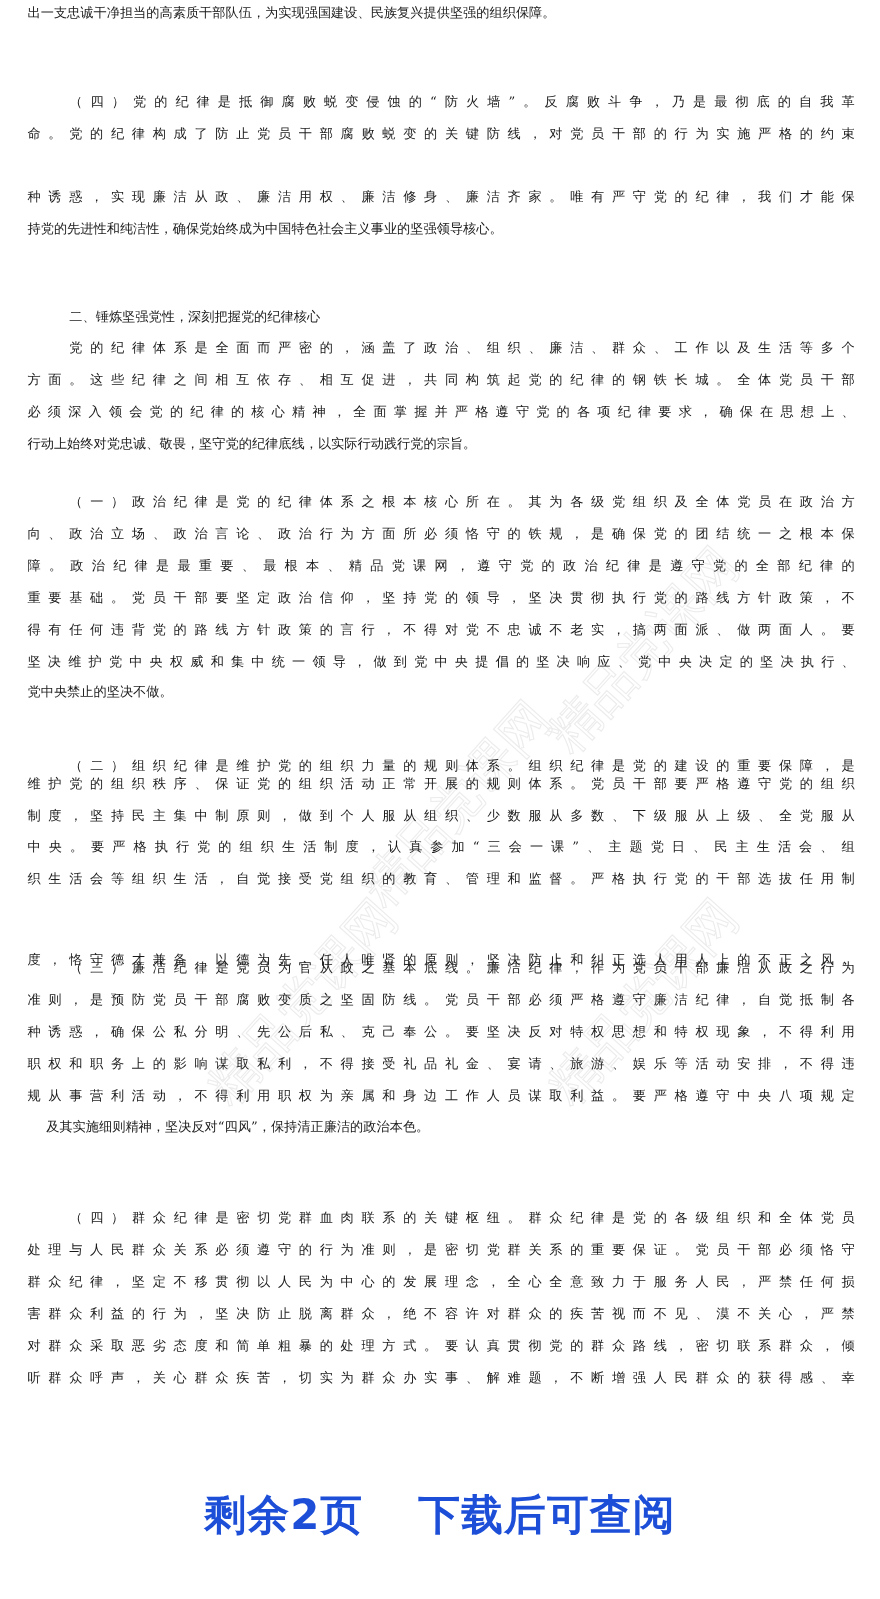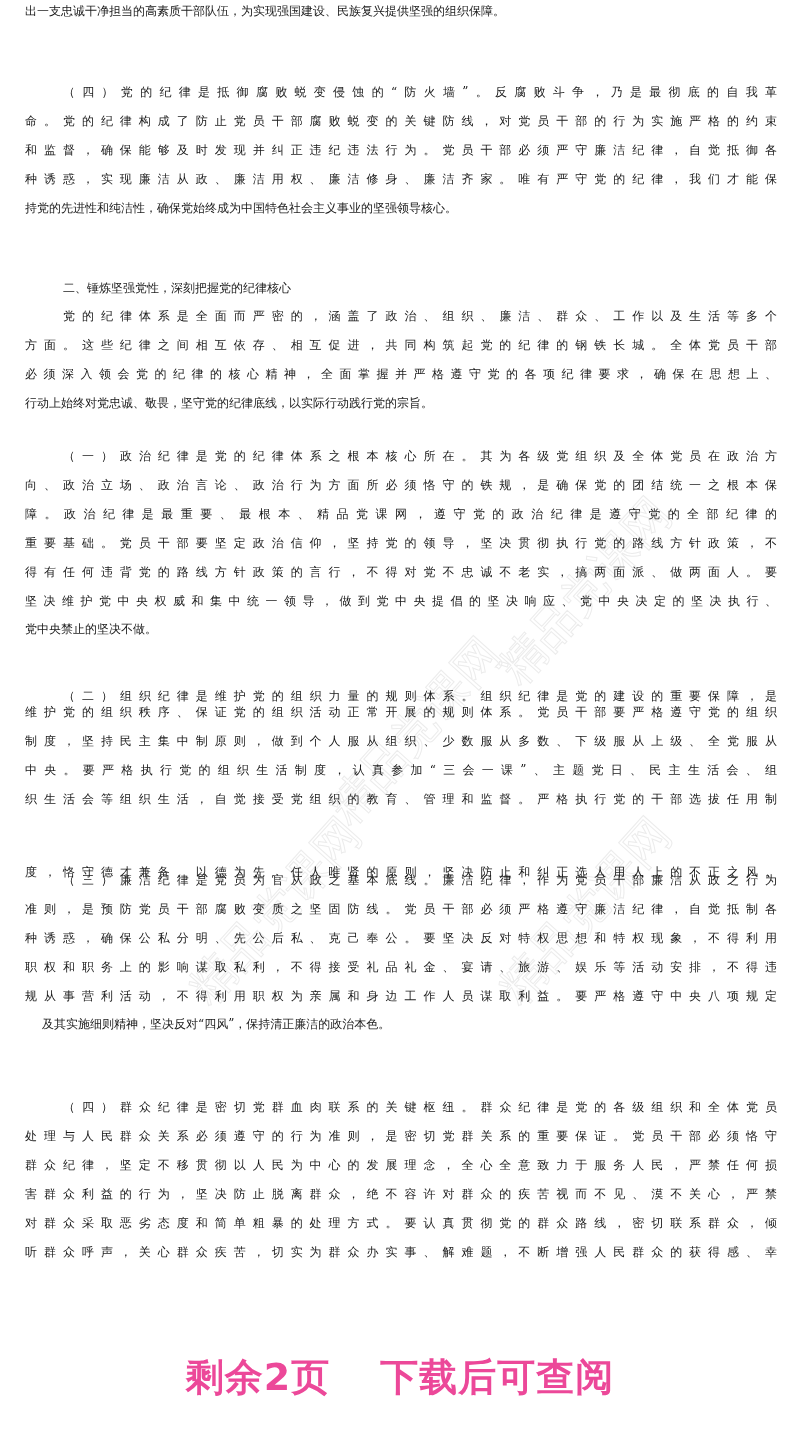--- a/index.html
+++ b/index.html
@@ -9,39 +9,38 @@
   .line { position: absolute; left: 25px; width: 752px; font-size: 12px; line-height: 22px;
           height: 22px; white-space: nowrap; text-align: justify; text-align-last: justify;
           letter-spacing: 0; }
   .line.last { text-align-last: left; }
   .line.indent { left: 63px; width: 714px; }
   .watermark { position: absolute; font-size: 46px; color: transparent;
                -webkit-text-stroke: 1px #ececec; transform: rotate(-48deg);
                white-space: nowrap; pointer-events: none; font-family: "DejaVu Sans", sans-serif; }
   .more-banner { position: absolute; left: 0; top: 1352px; width: 800px; text-align: center;
                  font-family: "DejaVu Sans", "Liberation Sans", sans-serif; font-weight: bold;
-                 font-size: 38px; color: #ec4899; letter-spacing: 1px; }
+                 font-size: 38px; color: #1d4ed8; letter-spacing: 1px; }
   .more-banner span { display: inline-block; }
   .more-banner .gap { width: 50px; }
 </style>
 </head>
 <body>
 
 <div class="page">
 
   <div class="watermark" style="left:300px; top:700px;">精品党课网</div>
   <div class="watermark" style="left:470px; top:560px;">精品党课网</div>
   <div class="watermark" style="left:160px; top:880px;">精品党课网</div>
   <div class="watermark" style="left:470px; top:880px;">精品党课网</div>
 
   <div class="line last" style="top:0px;">出一支忠诚干净担当的高素质干部队伍，为实现强国建设、民族复兴提供坚强的组织保障。</div>
 
   <div class="line indent" style="top:81px;">（四）党的纪律是抵御腐败蜕变侵蚀的“防火墙”。反腐败斗争，乃是最彻底的自我革</div>
   <div class="line" style="top:110px;">命。党的纪律构成了防止党员干部腐败蜕变的关键防线，对党员干部的行为实施严格的约束</div>
-  <div class="line" style="top:139px;">和监督，确保能够及时发现并纠正违纪违法行为。党员干部必须严守廉洁纪律，自觉抵御各</div>
   <div class="line" style="top:168px;">种诱惑，实现廉洁从政、廉洁用权、廉洁修身、廉洁齐家。唯有严守党的纪律，我们才能保</div>
   <div class="line last" style="top:197px;">持党的先进性和纯洁性，确保党始终成为中国特色社会主义事业的坚强领导核心。</div>
 
   <div class="line indent last" style="top:277px;">二、锤炼坚强党性，深刻把握党的纪律核心</div>
 
   <div class="line indent" style="top:305px;">党的纪律体系是全面而严密的，涵盖了政治、组织、廉洁、群众、工作以及生活等多个</div>
   <div class="line" style="top:334px;">方面。这些纪律之间相互依存、相互促进，共同构筑起党的纪律的钢铁长城。全体党员干部</div>
   <div class="line" style="top:363px;">必须深入领会党的纪律的核心精神，全面掌握并严格遵守党的各项纪律要求，确保在思想上、</div>
   <div class="line last" style="top:392px;">行动上始终对党忠诚、敬畏，坚守党的纪律底线，以实际行动践行党的宗旨。</div>
 

